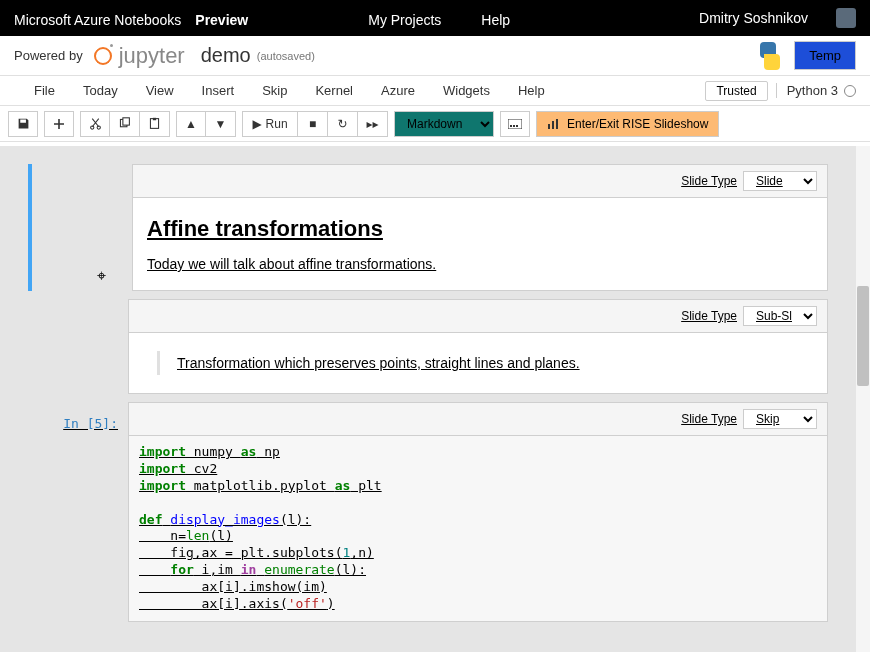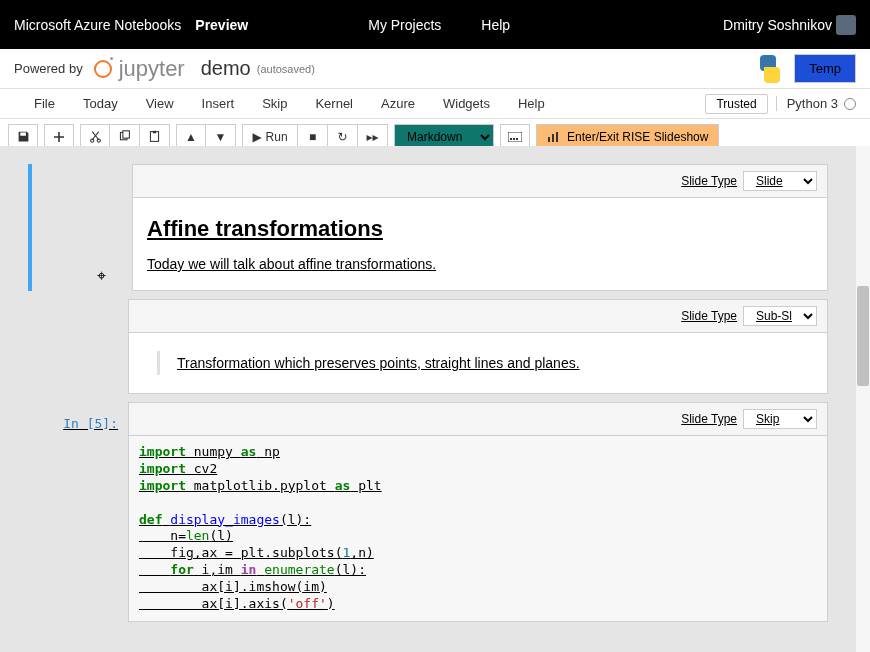--- a/index.html
+++ b/index.html
@@ -1,23 +1,23 @@
 <!DOCTYPE html>
 <html><head>
 <meta charset="utf-8">
 <style>
 * { box-sizing: border-box; margin: 0; padding: 0; }
 body { font-family: "Helvetica Neue", Helvetica, Arial, sans-serif; font-size: 13px; color: #000; background: #fff; width: 870px; height: 652px; overflow: hidden; position: relative; }
 
-.topbar { background: #000; height: 49px; display: flex; align-items: center; padding: 8px 14px; color: #fff; font-size: 14px; }
+.topbar { background: #000; height: 36px; display: flex; align-items: flex-end; padding: 8px 14px; color: #fff; font-size: 14px; }
 .topbar .left { display: flex; gap: 14px; align-items: center; }
 .topbar .brand { font-weight: 400; }
 .topbar .preview { font-weight: 600; }
 .topbar .center { margin-left: 120px; display: flex; gap: 40px; }
-.topbar .right { margin-left: auto; display: flex; align-items: center; gap: 4px; }
+.topbar .right { margin-left: auto; display: flex; align-items: center; gap: 28px; }
 .avatar { width: 20px; height: 20px; background: #5a6a7a; border-radius: 3px; display: inline-block; }
 
 .header { height: 40px; display: flex; align-items: center; padding: 0 14px; border-bottom: 1px solid #e0e0e0; }
 .powered { font-size: 13px; color: #333; margin-right: 8px; }
 .jupyter-logo { display: flex; align-items: center; gap: 4px; }
 .jlogo { width: 24px; height: 24px; position: relative; }
 .jlogo .arc { position: absolute; border: 2px solid #f37726; border-radius: 50%; width: 18px; height: 18px; top: 3px; left: 3px; border-left-color: transparent; border-top-color: transparent; transform: rotate(45deg); }
 .jlogo .arc2 { transform: rotate(-135deg); }
 .jlogo .dot { position: absolute; width: 3px; height: 3px; background: #999; border-radius: 50%; top: 0; right: 2px; }
 .jupyter-text { font-size: 22px; color: #888; letter-spacing: 0; font-family: Arial, sans-serif; }

